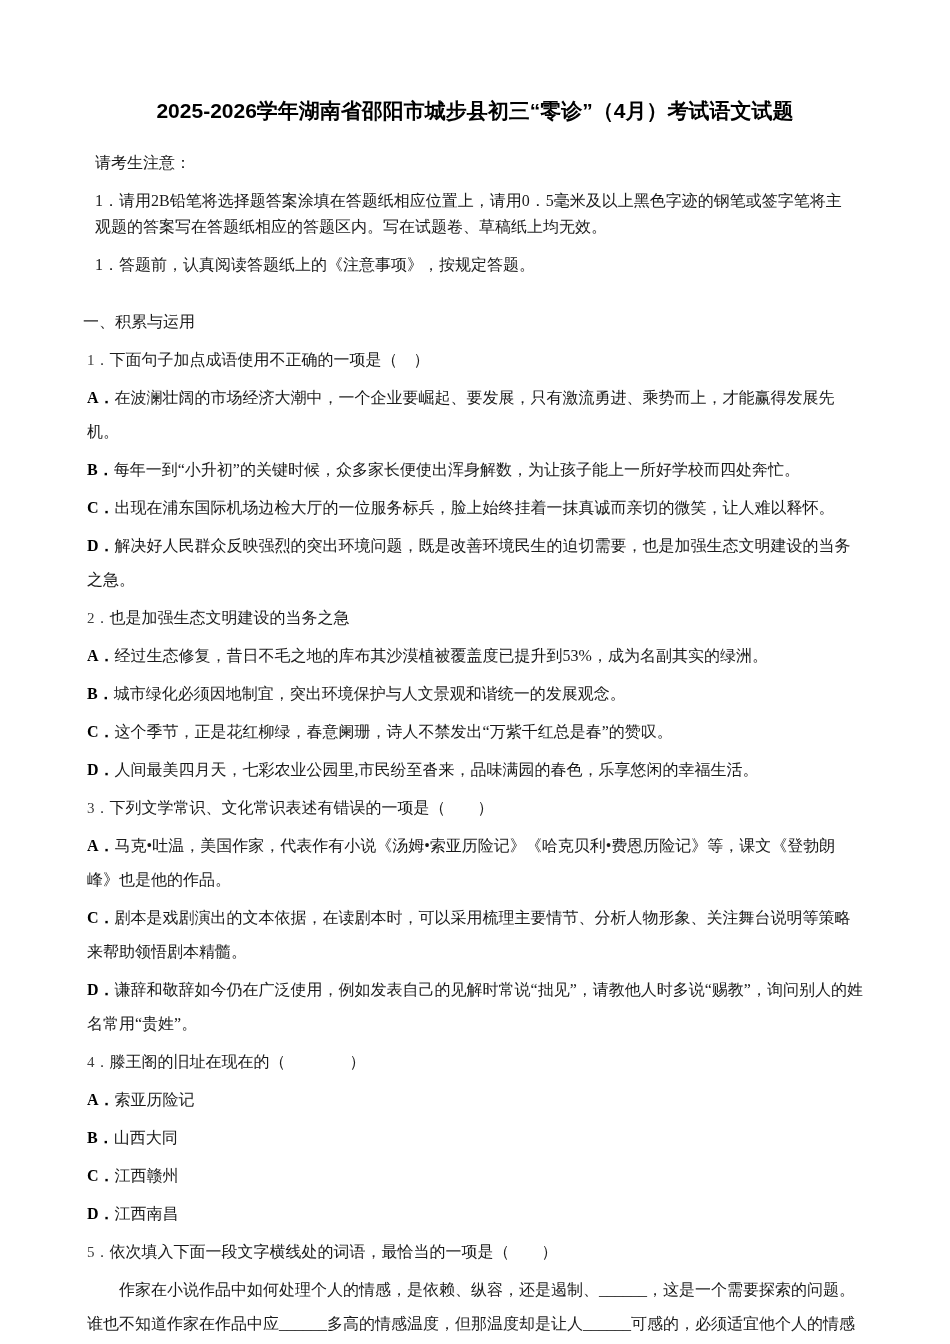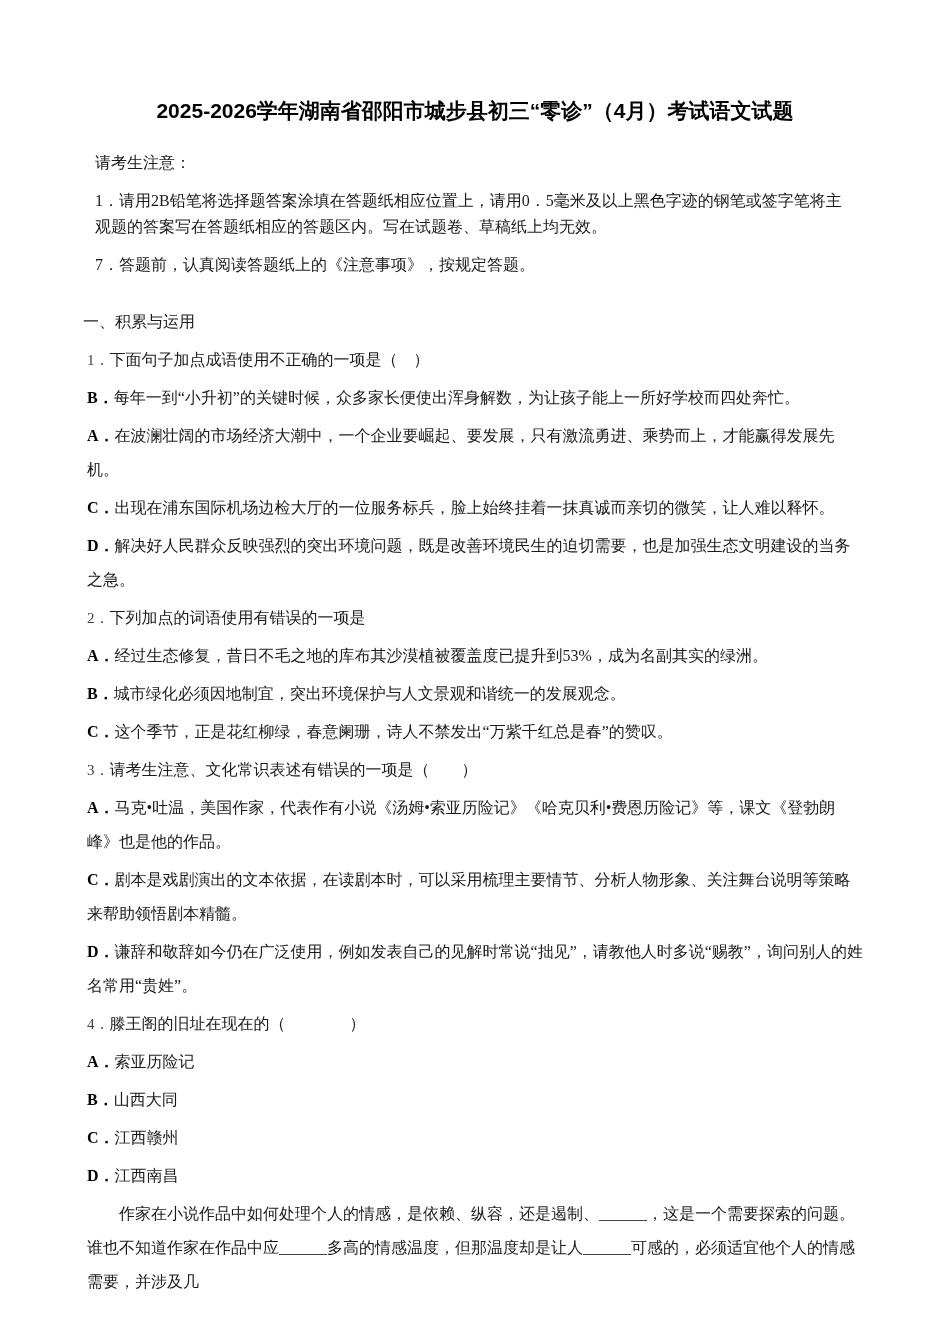--- a/index.html
+++ b/index.html
@@ -60,51 +60,52 @@
 </head>
 <body>
 
 <div class="page">
 
   <h1 class="title">2025-2026学年湖南省邵阳市城步县初三“零诊”（4月）考试语文试题</h1>
 
   <div class="notice">
     <p>请考生注意：</p>
     <p>1．请用2B铅笔将选择题答案涂填在答题纸相应位置上，请用0．5毫米及以上黑色字迹的钢笔或签字笔将主观题的答案写在答题纸相应的答题区内。写在试题卷、草稿纸上均无效。</p>
-    <p>7．答题前，认真阅读答题纸上的《注意事项》，按规定答题。</p>
+    <p>1．答题前，认真阅读答题纸上的《注意事项》，按规定答题。</p>
   </div>
 
   <div class="section-heading">一、积累与运用</div>
 
   <div id="questions">
   <div class="question">
     <p class="stem"><span class="qnum">1．</span><span class="qtext">下面句子加点成语使用不正确的一项是（　）</span></p>
 
+  <p class="option"><span class="olabel">A．</span><span class="otext">在波澜壮阔的市场经济大潮中，一个企业要崛起、要发展，只有激流勇进、乘势而上，才能赢得发展先机。</span></p>
+
   <p class="option"><span class="olabel">B．</span><span class="otext">每年一到“小升初”的关键时候，众多家长便使出浑身解数，为让孩子能上一所好学校而四处奔忙。</span></p>
-
-  <p class="option"><span class="olabel">A．</span><span class="otext">在波澜壮阔的市场经济大潮中，一个企业要崛起、要发展，只有激流勇进、乘势而上，才能赢得发展先机。</span></p>
 
   <p class="option"><span class="olabel">C．</span><span class="otext">出现在浦东国际机场边检大厅的一位服务标兵，脸上始终挂着一抹真诚而亲切的微笑，让人难以释怀。</span></p>
 
   <p class="option"><span class="olabel">D．</span><span class="otext">解决好人民群众反映强烈的突出环境问题，既是改善环境民生的迫切需要，也是加强生态文明建设的当务之急。</span></p>
 </div>
 
   <div class="question">
-    <p class="stem"><span class="qnum">2．</span><span class="qtext">下列加点的词语使用有错误的一项是</span></p>
+    <p class="stem"><span class="qnum">2．</span><span class="qtext">也是加强生态文明建设的当务之急</span></p>
 
   <p class="option"><span class="olabel">A．</span><span class="otext">经过生态修复，昔日不毛之地的库布其沙漠植被覆盖度已提升到53%，成为名副其实的绿洲。</span></p>
 
   <p class="option"><span class="olabel">B．</span><span class="otext">城市绿化必须因地制宜，突出环境保护与人文景观和谐统一的发展观念。</span></p>
 
   <p class="option"><span class="olabel">C．</span><span class="otext">这个季节，正是花红柳绿，春意阑珊，诗人不禁发出“万紫千红总是春”的赞叹。</span></p>
 
+  <p class="option"><span class="olabel">D．</span><span class="otext">人间最美四月天，七彩农业公园里,市民纷至沓来，品味满园的春色，乐享悠闲的幸福生活。</span></p>
 </div>
 
   <div class="question">
-    <p class="stem"><span class="qnum">3．</span><span class="qtext">请考生注意、文化常识表述有错误的一项是（　　）</span></p>
+    <p class="stem"><span class="qnum">3．</span><span class="qtext">下列文学常识、文化常识表述有错误的一项是（　　）</span></p>
 
   <p class="option"><span class="olabel">A．</span><span class="otext">马克•吐温，美国作家，代表作有小说《汤姆•索亚历险记》《哈克贝利•费恩历险记》等，课文《登勃朗峰》也是他的作品。</span></p>
 
 
   <p class="option"><span class="olabel">C．</span><span class="otext">剧本是戏剧演出的文本依据，在读剧本时，可以采用梳理主要情节、分析人物形象、关注舞台说明等策略来帮助领悟剧本精髓。</span></p>
 
   <p class="option"><span class="olabel">D．</span><span class="otext">谦辞和敬辞如今仍在广泛使用，例如发表自己的见解时常说“拙见”，请教他人时多说“赐教”，询问别人的姓名常用“贵姓”。</span></p>
 </div>
 
   <div class="question">
@@ -113,17 +114,18 @@
   <p class="option"><span class="olabel">A．</span><span class="otext">索亚历险记</span></p>
 
   <p class="option"><span class="olabel">B．</span><span class="otext">山西大同</span></p>
 
   <p class="option"><span class="olabel">C．</span><span class="otext">江西赣州</span></p>
 
   <p class="option"><span class="olabel">D．</span><span class="otext">江西南昌</span></p>
 </div>
 
   <div class="question">
+    <p class="stem"><span class="qnum">5．</span><span class="qtext">依次填入下面一段文字横线处的词语，最恰当的一项是（　　）</span></p>
   <p class="passage">作家在小说作品中如何处理个人的情感，是依赖、纵容，还是遏制、______，这是一个需要探索的问题。谁也不知道作家在作品中应______多高的情感温度，但那温度却是让人______可感的，必须适宜他个人的情感需要，并涉及几</p>
       </div>
 </div>
 
 </div>
 
 </body></html>

